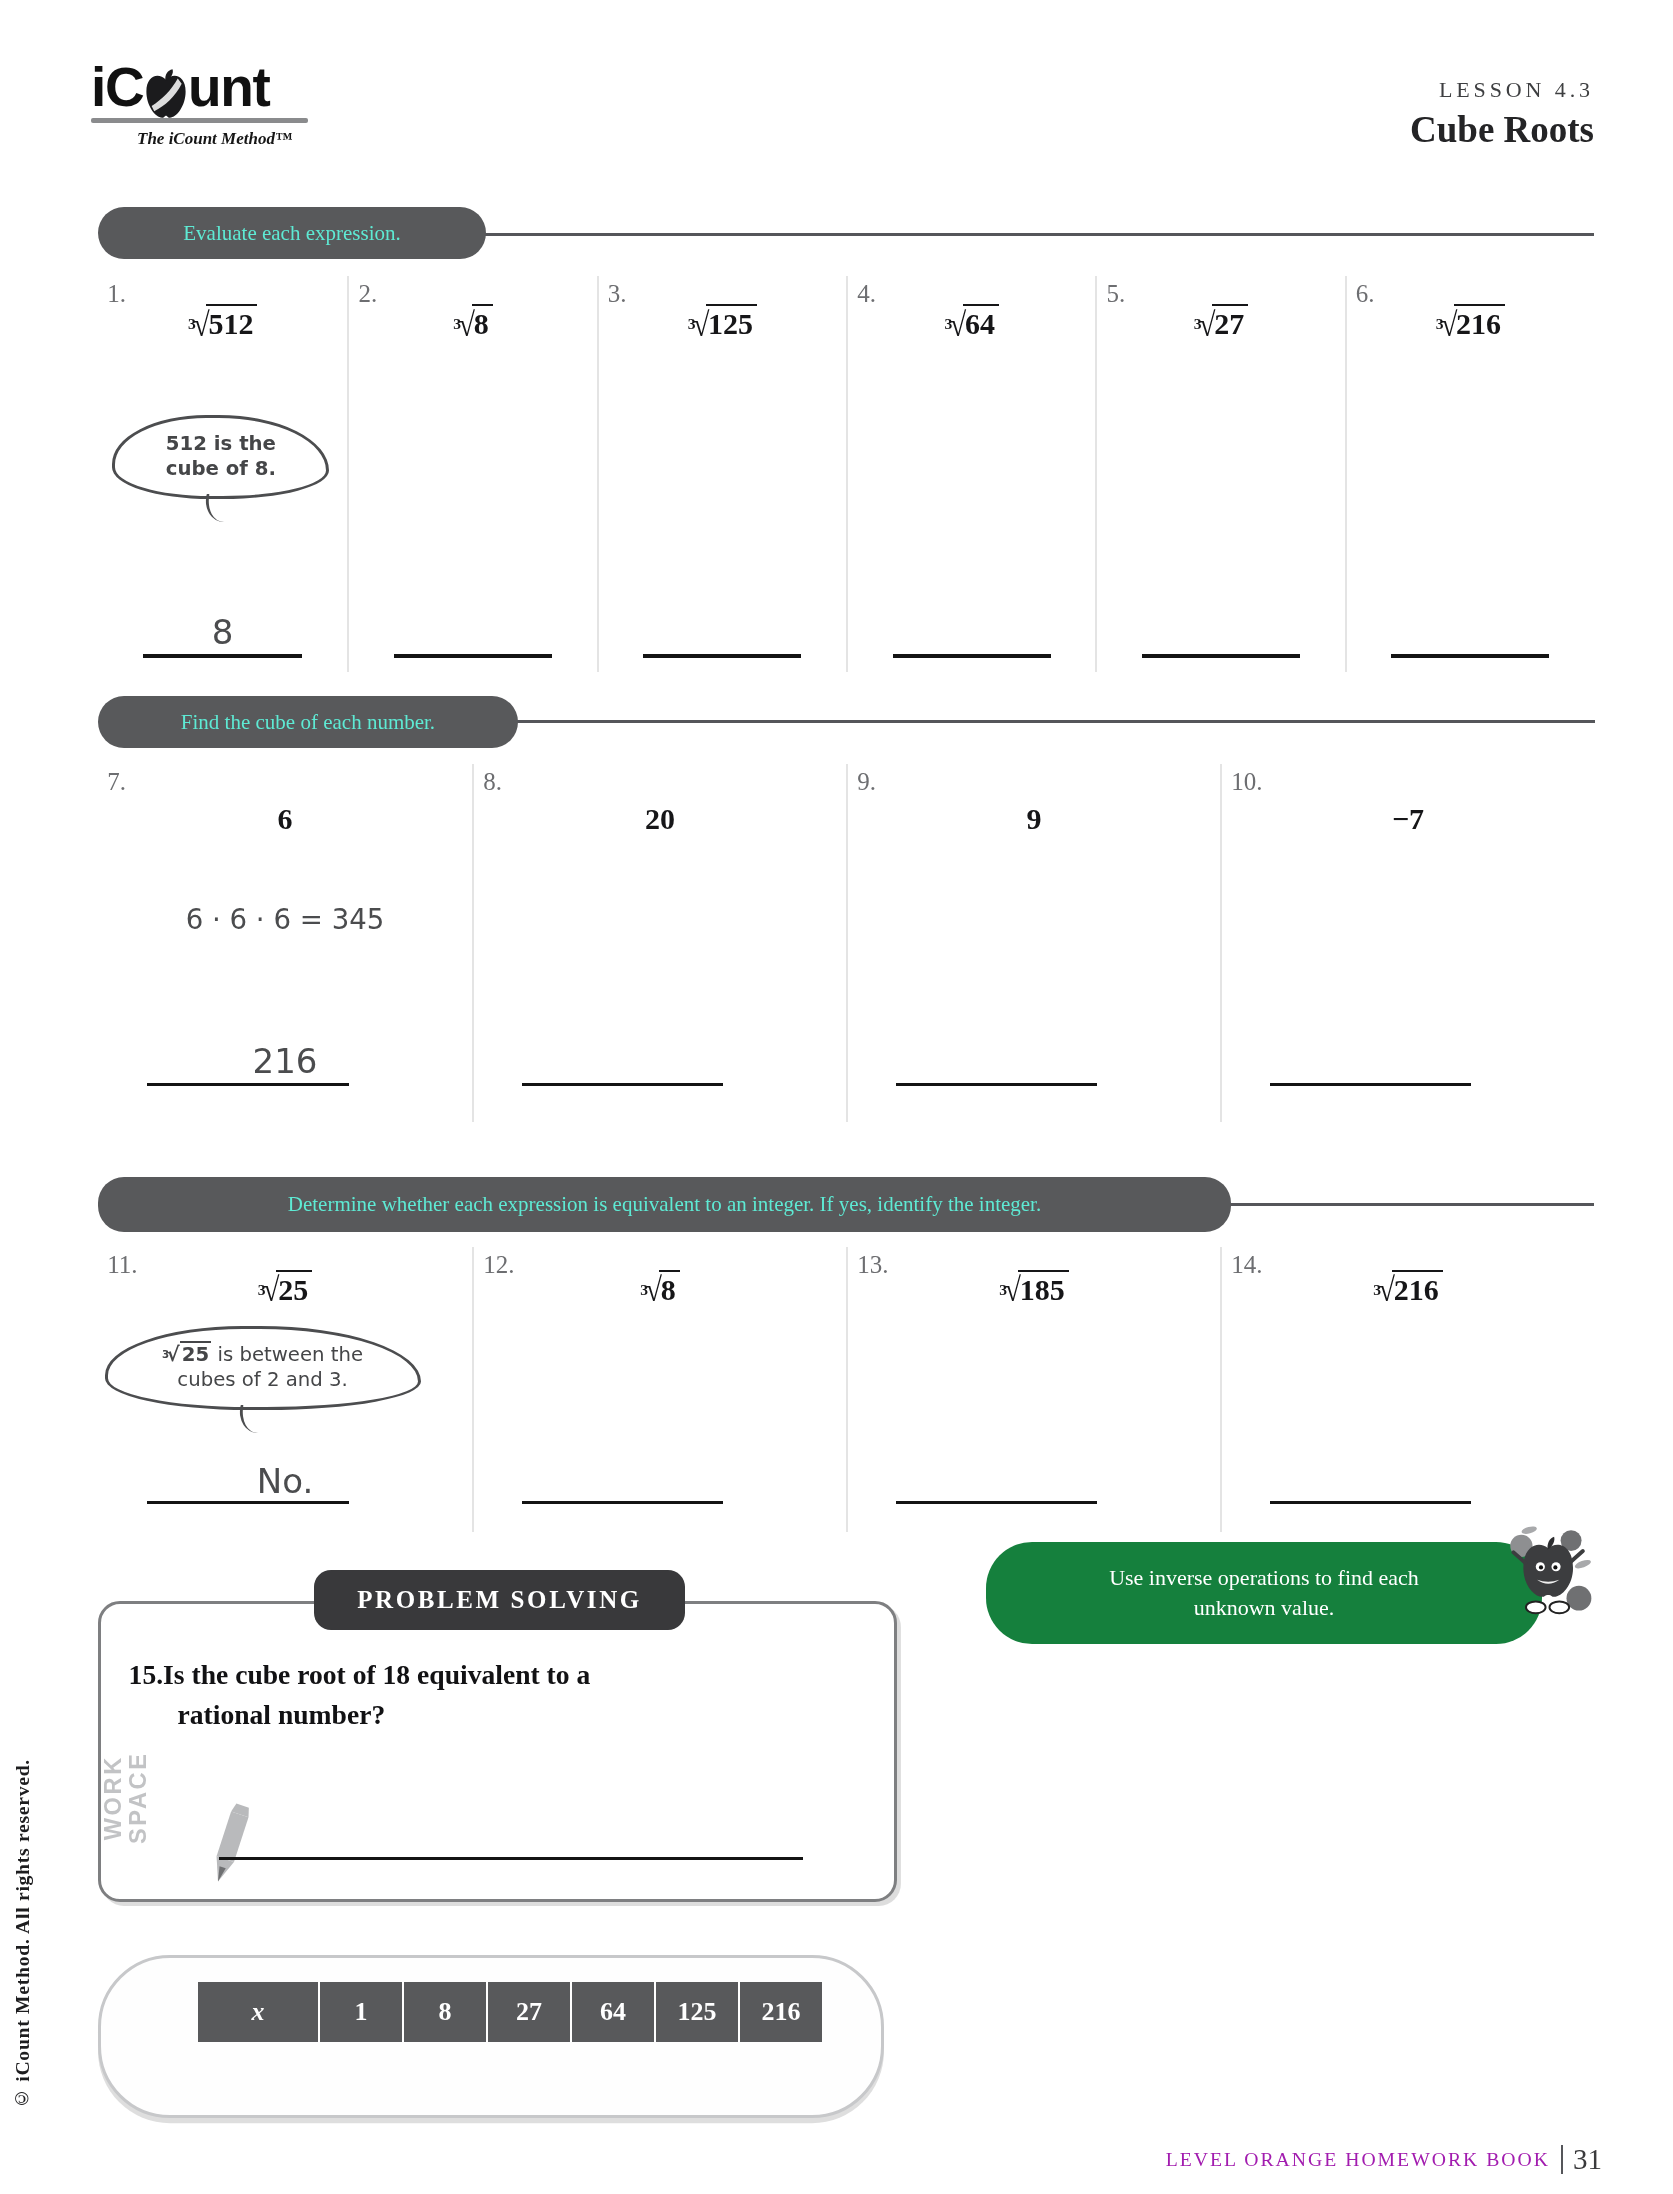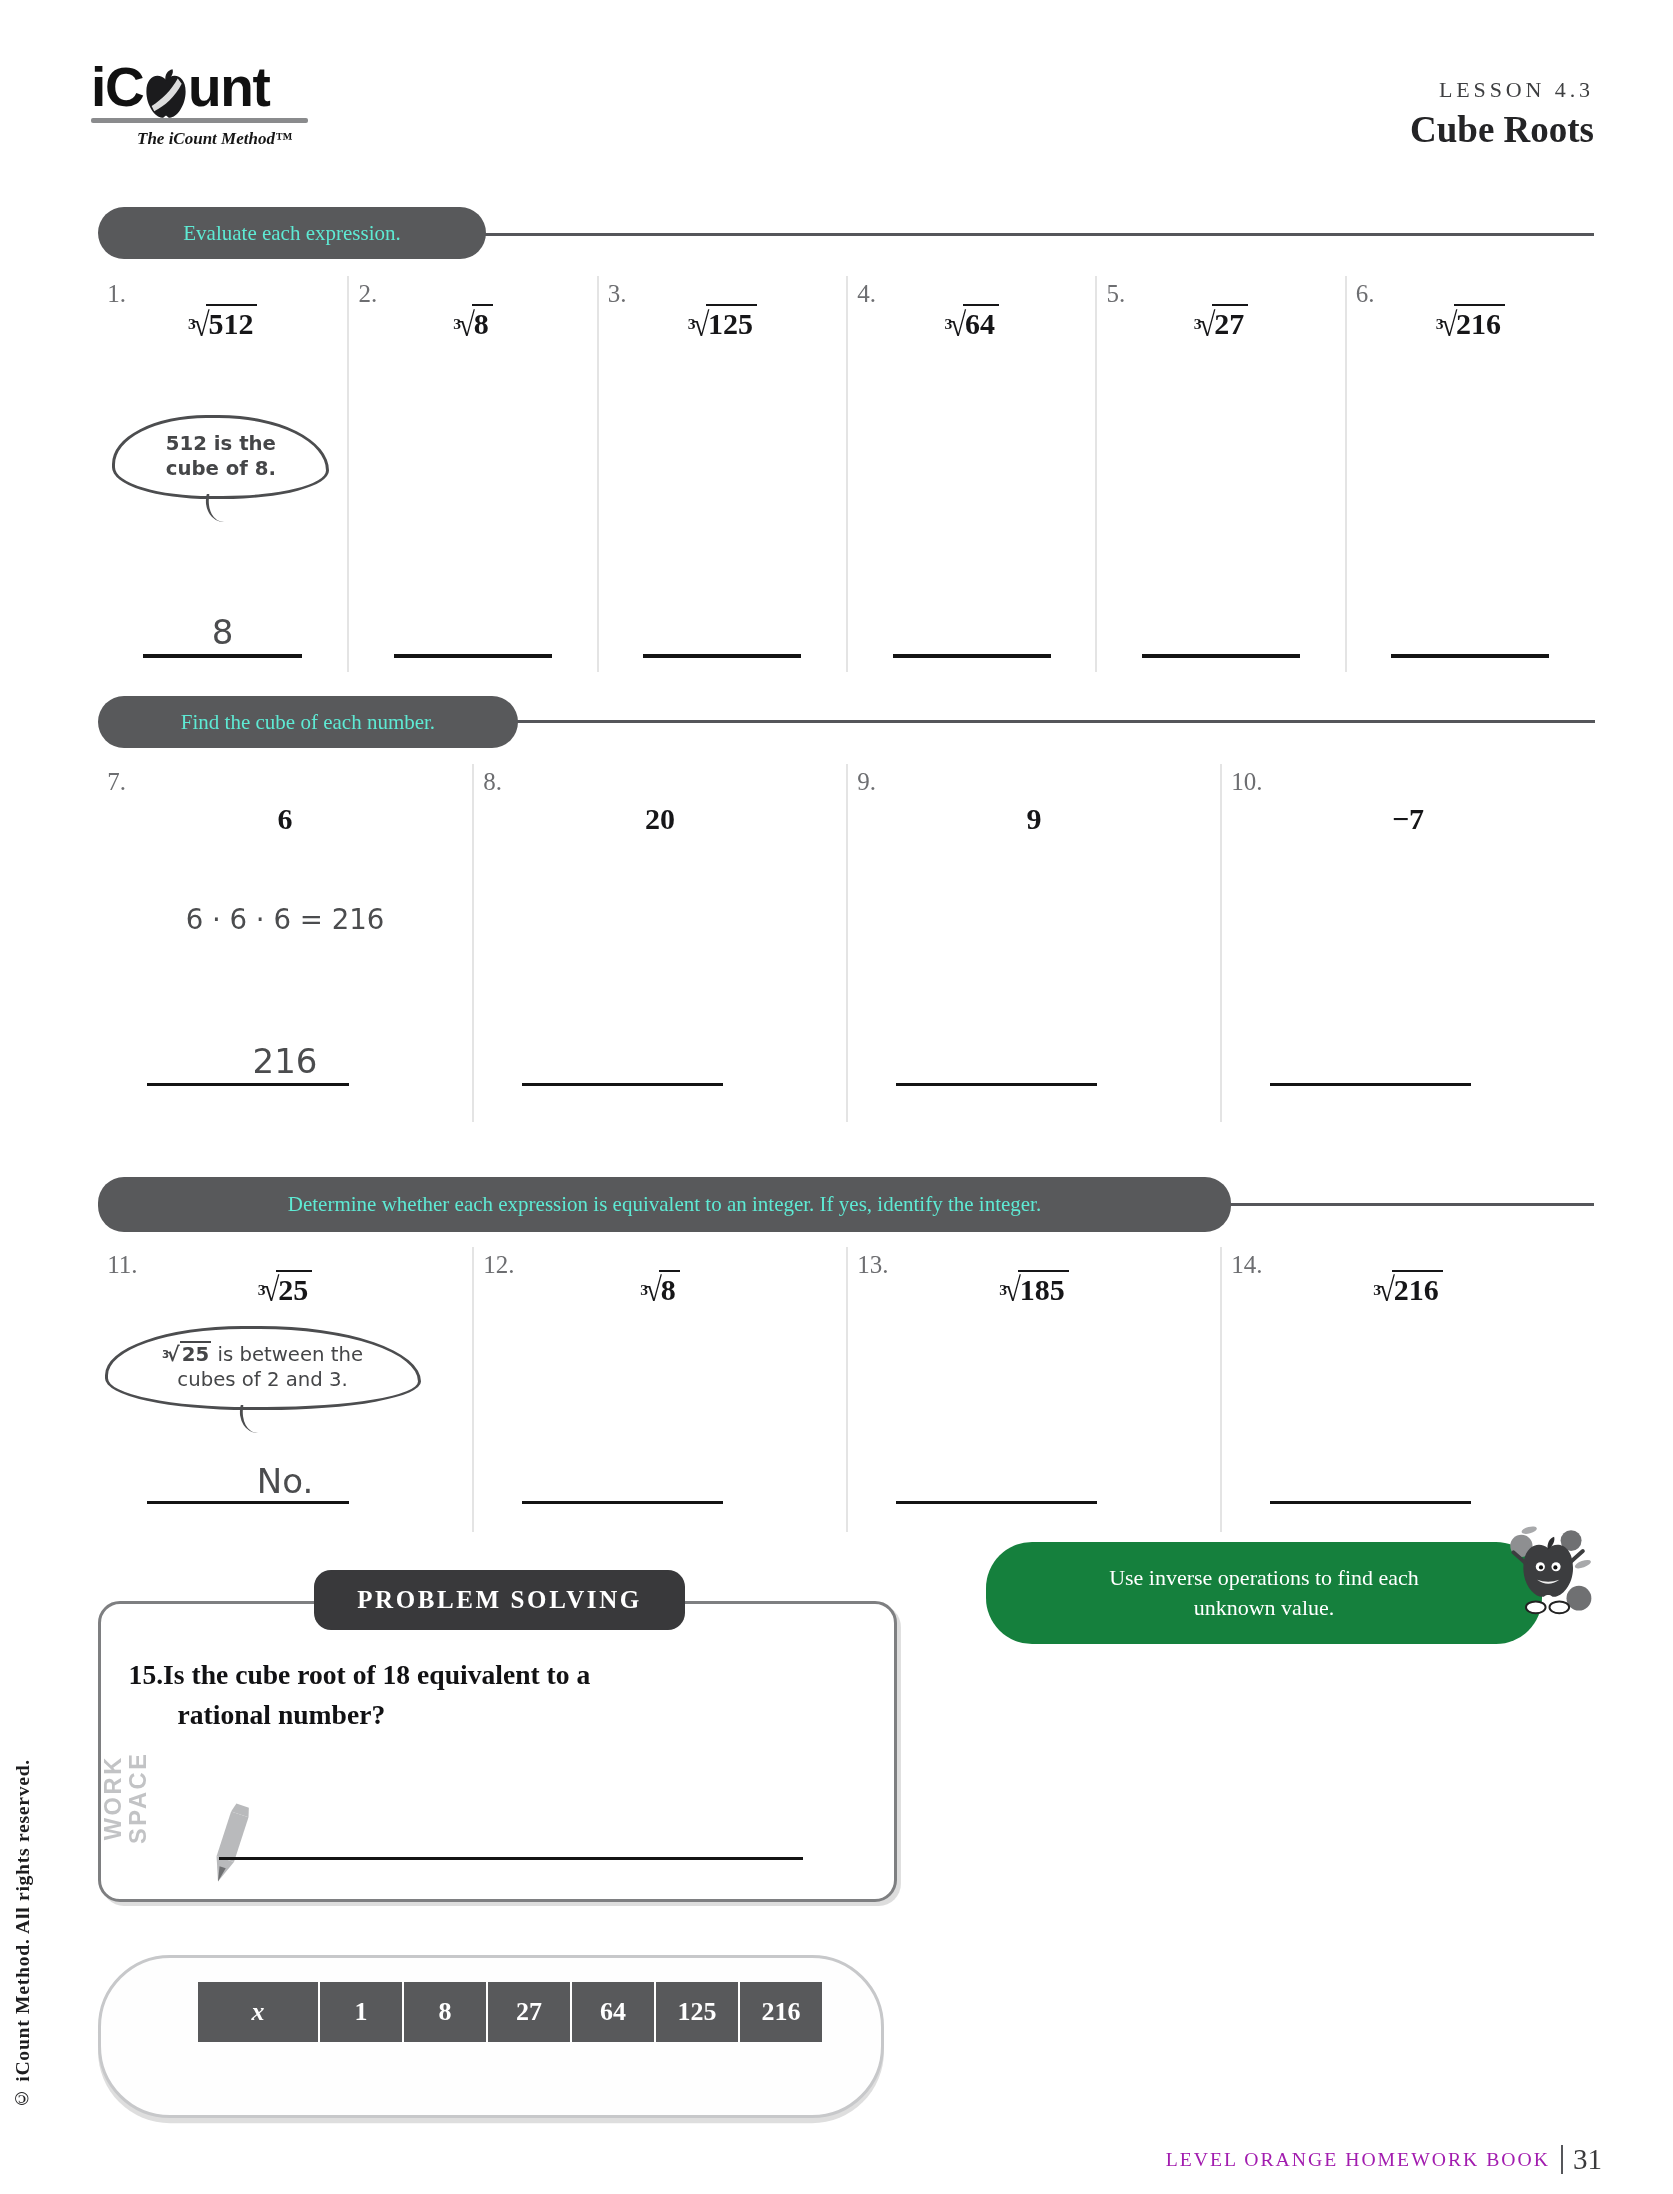--- a/index.html
+++ b/index.html
@@ -188,21 +188,21 @@
   </div>
 
   <div class="hline" style="left:486px;top:720px;width:1109px;"></div>
   <div class="pill" style="left:98px;top:696px;width:420px;height:52px;">Find the cube of each number.</div>
 
   <div class="grid" style="left:98px;top:764px;width:1496px;height:358px;grid-template-columns:repeat(4,1fr);">
 
     <div class="cell">
       <div class="pnum">7.</div>
       <div class="value" style="top:38px;">6</div>
-      <div class="hand" style="position:absolute;left:0;right:0;top:139px;text-align:center;font-size:27.6px;">6 · 6 · 6 = 216</div>
+      <div class="hand" style="position:absolute;left:0;right:0;top:139px;text-align:center;font-size:27.6px;">6 · 6 · 6 = 345</div>
       <div class="hand hand-ans" style="bottom:41px;">216</div>
       <div class="ansline" style="left:13%;right:33%;bottom:36px;"></div>
     </div>
 
     <div class="cell">
       <div class="pnum">8.</div>
       <div class="value" style="top:38px;">20</div>
       <div class="ansline" style="left:13%;right:33%;bottom:36px;"></div>
     </div>
 

